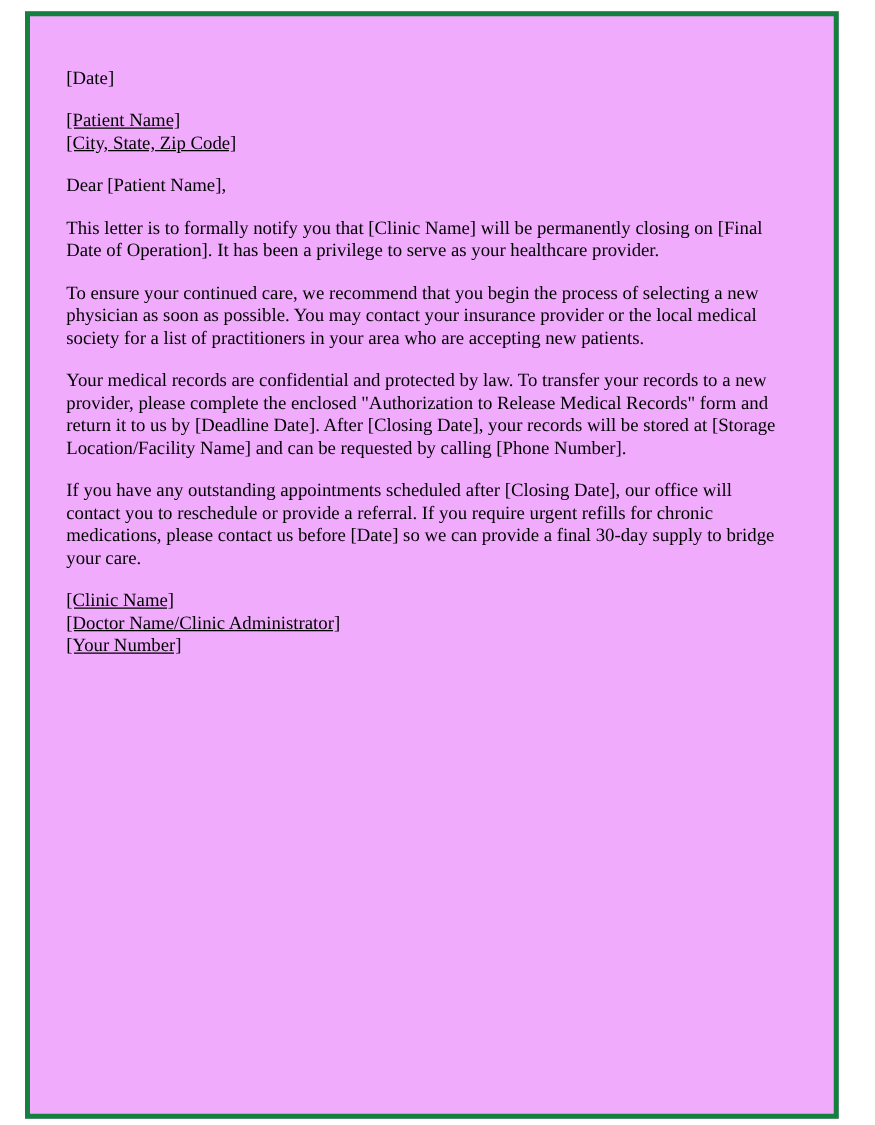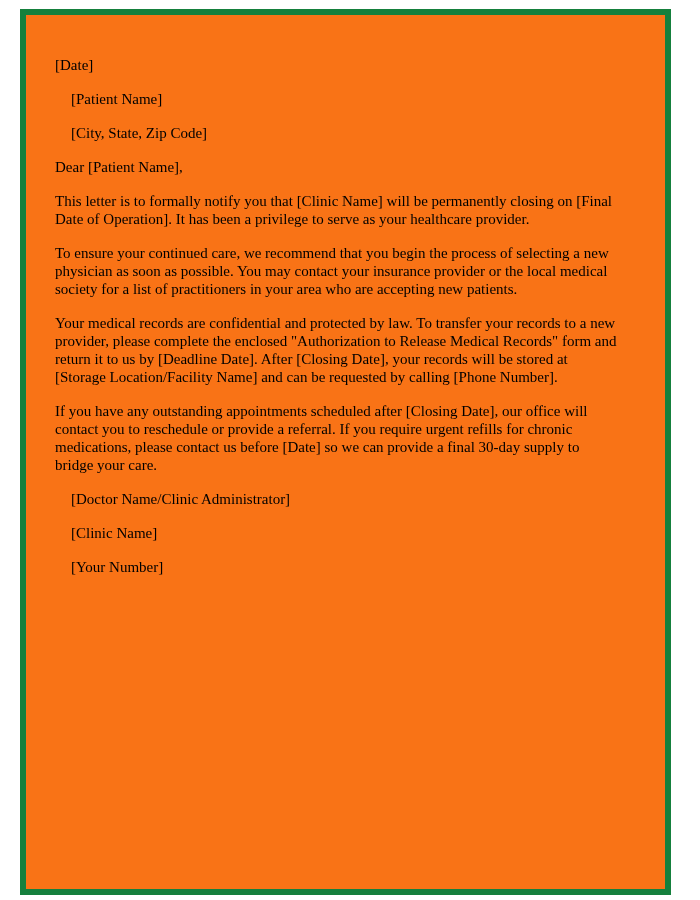--- a/index.html
+++ b/index.html
@@ -13,34 +13,35 @@
     position: relative;
     font-family: "Liberation Serif", serif;
     color: #000000;
   }
   .page-frame {
     position: absolute;
     left: 20px;
     top: 9px;
     width: 651px;
     height: 886px;
-    border: 6px solid #15803d;
-    background: #f97316;
+    border: 4px solid #15803d;
+    background: #f0abfc;
     box-sizing: border-box;
   }
   .letter-body {
     padding: 41px 46px 0 29px;
     font-size: 15px;
     line-height: 18px;
   }
   .letter-body p {
     margin: 0 0 16px 0;
   }
   .line {
-    margin: 16px;
+    margin: 0;
+    text-decoration: underline;
   }
   .block {
     margin: 0 0 16px 0;
   }
 </style>
 </head>
 <body>
 
 <div class="page-frame">
   <div class="letter-body">
@@ -59,19 +60,19 @@
 
     <p>To ensure your continued care, we recommend that you begin the process of selecting a new physician as soon as possible. You may contact your insurance provider or the local medical society for a list of practitioners in your area who are accepting new patients.</p>
 
     <p>Your medical records are confidential and protected by law. To transfer your records to a new provider, please complete the enclosed "Authorization to Release Medical Records" form and return it to us by [Deadline Date]. After [Closing Date], your records will be stored at [Storage Location/Facility Name] and can be requested by calling [Phone Number].</p>
 
     <p>If you have any outstanding appointments scheduled after [Closing Date], our office will contact you to reschedule or provide a referral. If you require urgent refills for chronic medications, please contact us before [Date] so we can provide a final 30-day supply to bridge your care.</p>
 
 
 
     <div class="block">
+      <div class="line">[Clinic Name]</div>
       <div class="line">[Doctor Name/Clinic Administrator]</div>
-      <div class="line">[Clinic Name]</div>
       <div class="line">[Your Number]</div>
     </div>
 
   </div>
 </div>
 
 </body></html>

